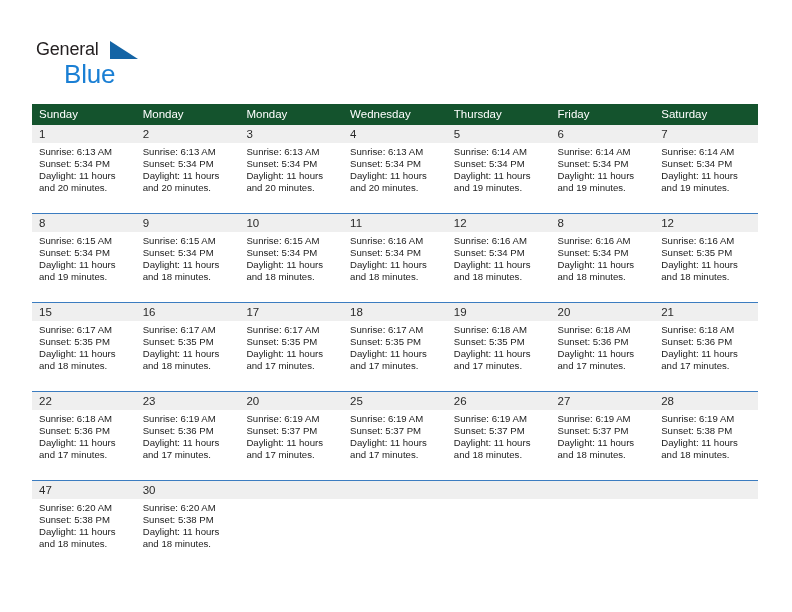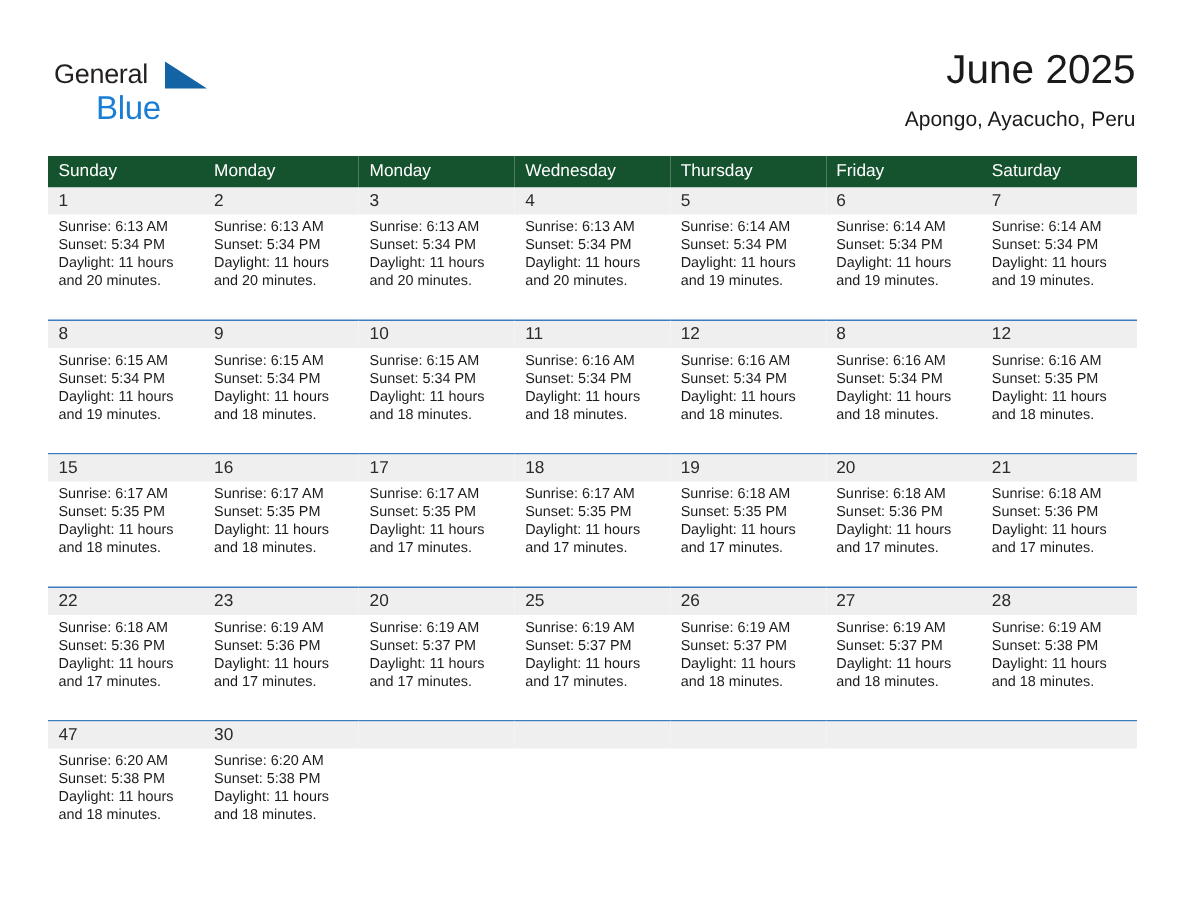--- a/index.html
+++ b/index.html
@@ -56,21 +56,21 @@
     top: 5px;
     width: 0;
     height: 0;
     border-left: 28px solid #1464a5;
     border-top: 18px solid transparent;
   }
   .logo-blue {
     position: absolute;
     left: 28px;
     top: 23px;
-    font-size: 22px;
+    font-size: 26px;
     color: #1a7fd4;
     letter-spacing: -0.2px;
     font-family: "Liberation Sans", sans-serif;
   }
 
   .title-block {
     position: absolute;
     right: 35px;
     top: 30px;
     text-align: right;
@@ -159,24 +159,20 @@
   <div class="masthead">
 
     <div class="logo">
       <div class="logo-row1">
         <span class="logo-general">General</span>
         <span class="logo-triangle"></span>
       </div>
       <span class="logo-blue">Blue</span>
     </div>
 
-    <div class="title-block">
-      <div class="cal-title">June 2025</div>
-      <div class="cal-subtitle">Apongo, Ayacucho, Peru</div>
-    </div>
 
   </div>
 
   <div class="calendar">
     <table class="cal-table">
       <colgroup>
         <col>
           <col>
           <col>
           <col>

